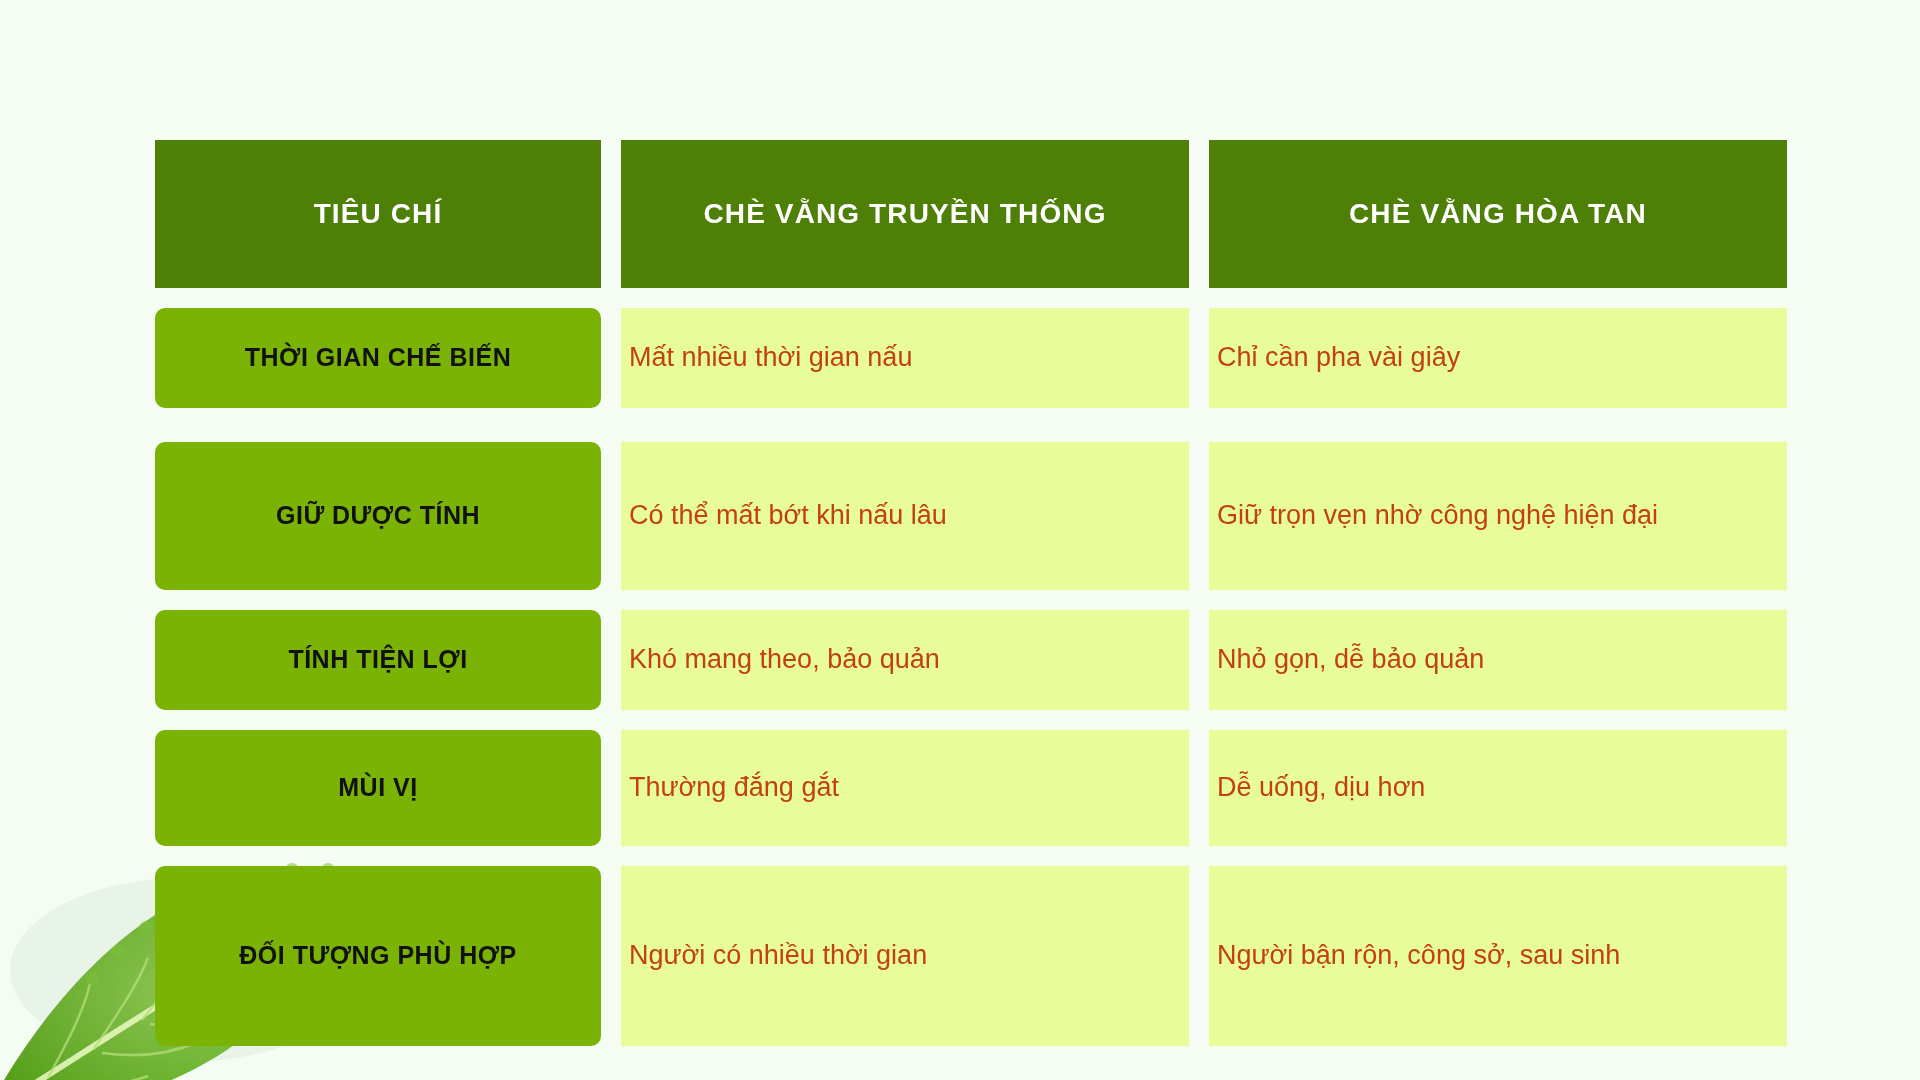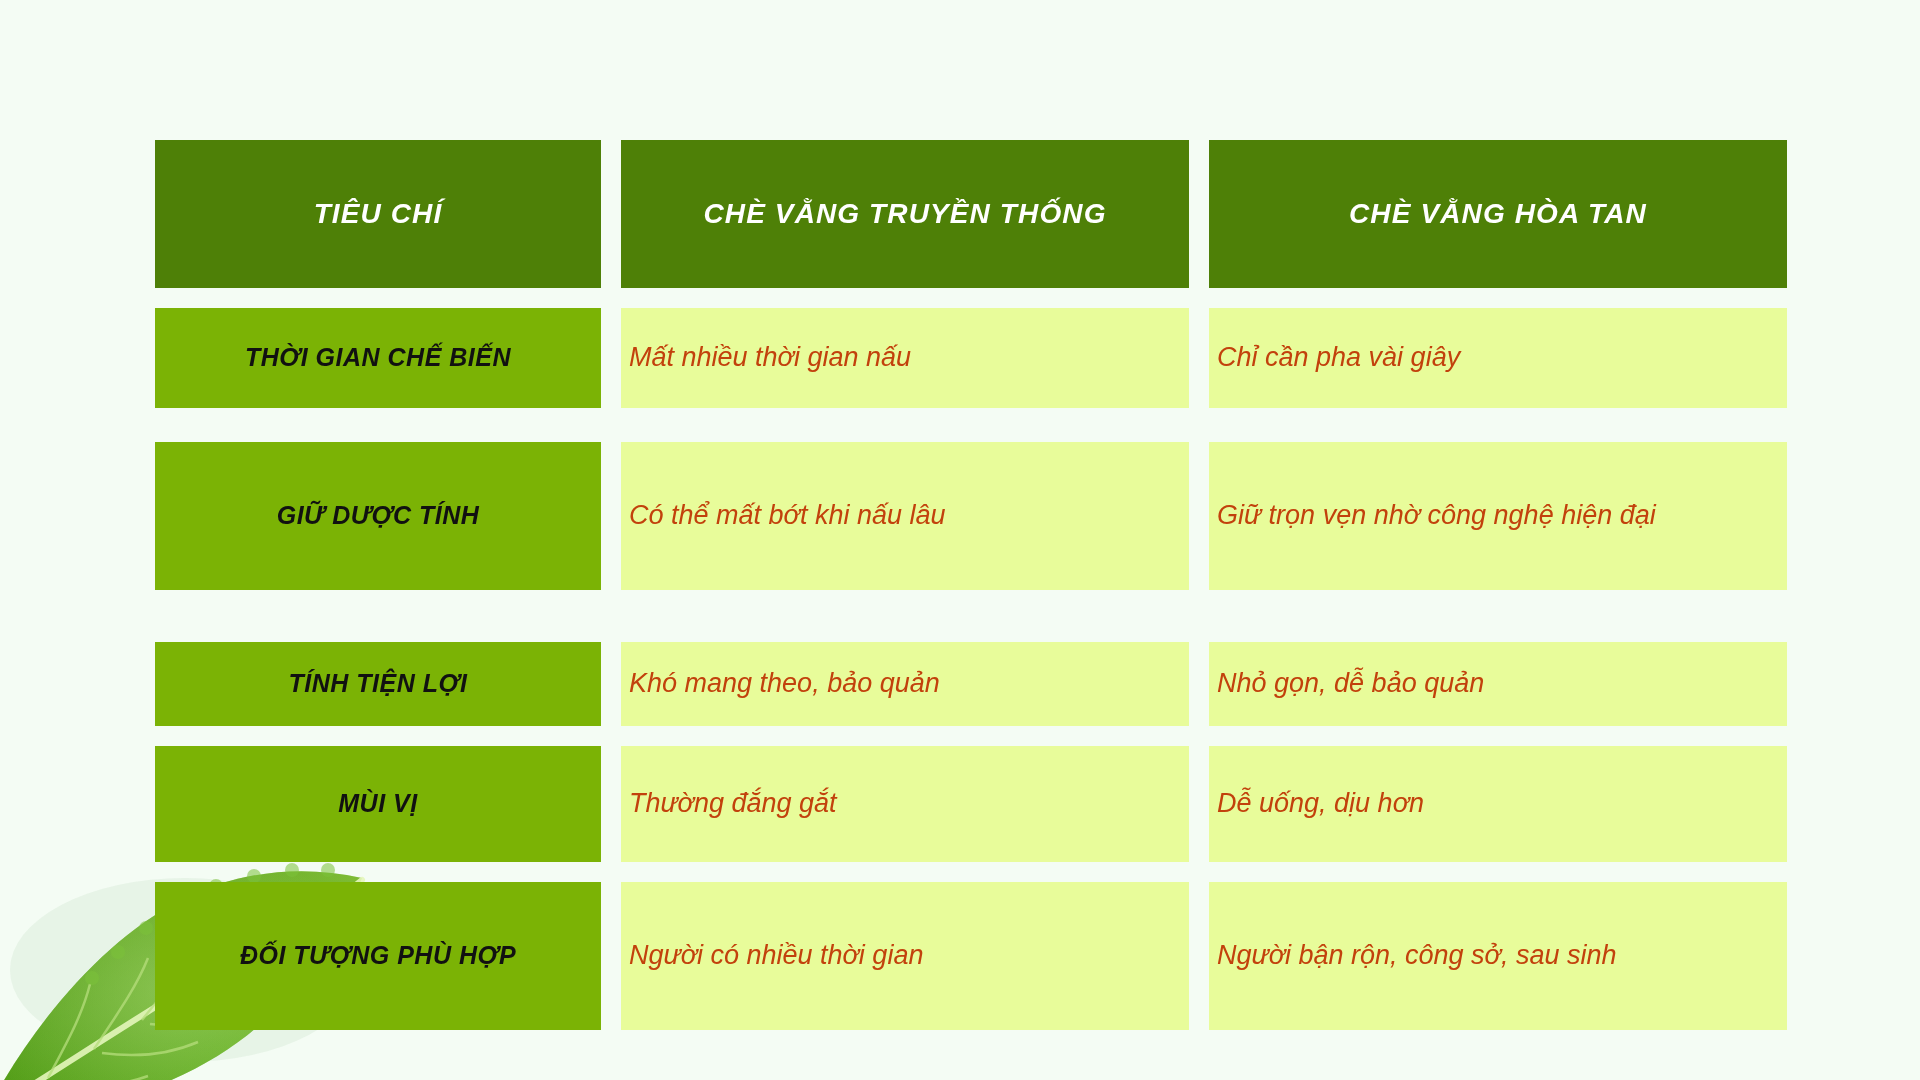--- a/index.html
+++ b/index.html
@@ -15,21 +15,20 @@
     font-family: "Liberation Sans", "DejaVu Sans", sans-serif;
     position: relative;
   }
 
   #canvas {
     position: relative;
     width: 1920px;
     height: 1080px;
     background: #f4fcf4;
     overflow: hidden;
-    font-style: italic;
   }
 
   
   .leaf-decoration {
     position: absolute;
     left: -30px;
     bottom: -40px;
     width: 420px;
     height: 300px;
     pointer-events: none;
@@ -81,42 +80,43 @@
     display: flex;
     align-items: center;
     justify-content: center;
     text-align: center;
     font-weight: 700;
     font-size: 25px;
     letter-spacing: 0.02em;
     padding: 0 14px;
     box-sizing: border-box;
     line-height: 1.25;
+    border-radius: 10px;
   }
 
   
   .td-value {
     background: #e8fc9a;
     color: #c2410c;
     display: flex;
     align-items: center;
     justify-content: flex-start;
     text-align: left;
     font-weight: 400;
     font-size: 27px;
     padding: 0 8px;
     box-sizing: border-box;
     line-height: 1.45;
   }
 
   .row-h-1 { height: 100px; }
   .row-h-2 { height: 148px; margin-top: 14px; }
-  .row-h-3 { height: 84px; margin-top: 32px; }
+  .row-h-3 { height: 100px; }
   .row-h-4 { height: 116px; }
-  .row-h-5 { height: 148px; }
+  .row-h-5 { height: 180px; }
 </style>
 </head>
 <body>
 
 <div id="canvas">
 
   <div class="leaf-decoration">
     <svg viewBox="0 0 420 300" xmlns="http://www.w3.org/2000/svg" aria-hidden="true">
       <defs>
         <linearGradient id="leafGrad" x1="0%" y1="100%" x2="100%" y2="0%">

